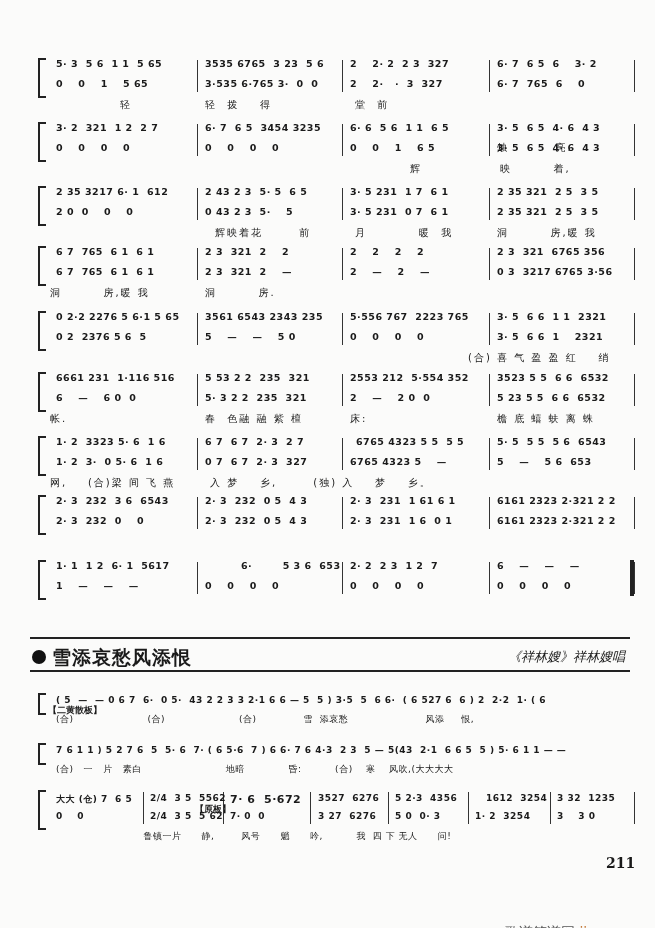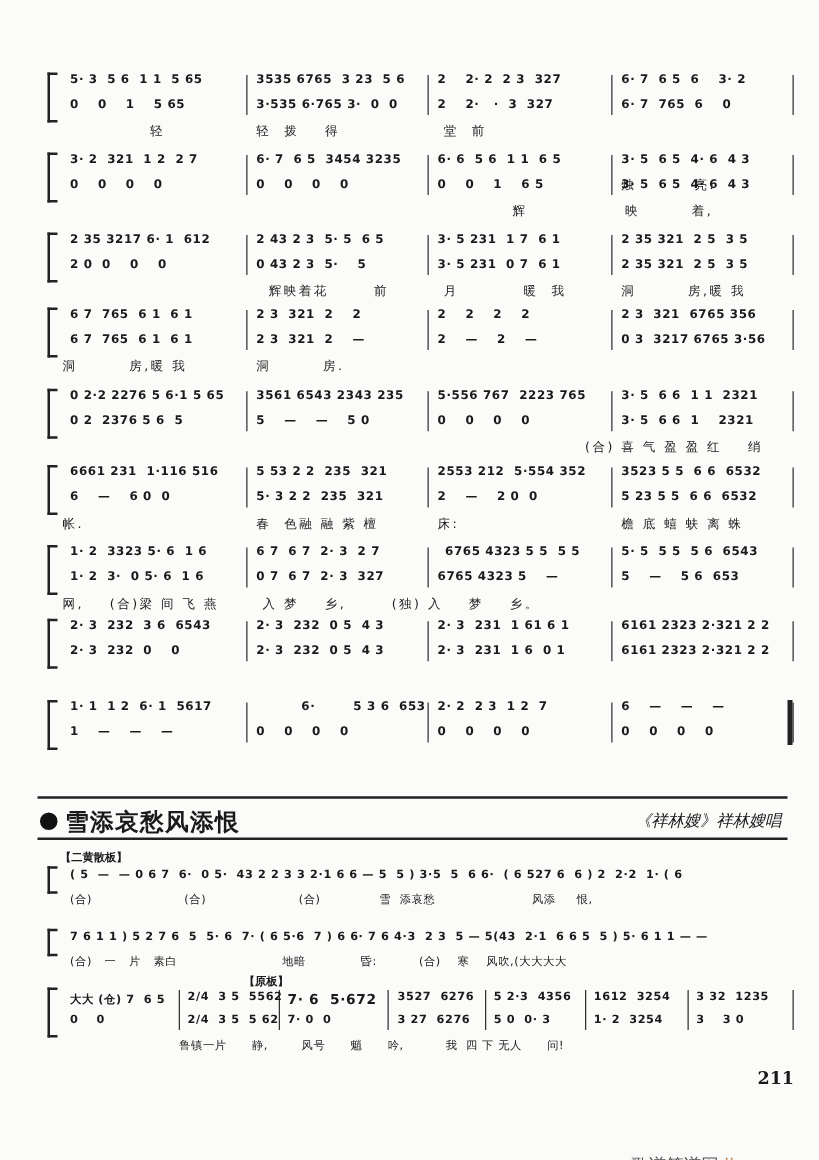--- a/index.html
+++ b/index.html
@@ -8,21 +8,21 @@
   .brace{position:absolute;left:38px;width:6px;border:2px solid #222;border-right:none;}
   .bar{position:absolute;width:1px;background:#333;}
   .endbar{position:absolute;width:4px;background:#222;}
   .line{position:absolute;font-size:9.5px;font-weight:bold;white-space:pre;letter-spacing:0.5px;}
   .m{position:absolute;white-space:pre;}
   .lyr{position:absolute;font-size:10px;white-space:pre;letter-spacing:2px;}
   .hr{position:absolute;left:30px;width:600px;height:2px;background:#222;}
   .title{position:absolute;left:52px;top:645px;font-size:19px;font-weight:bold;font-family:"DejaVu Serif",serif;letter-spacing:1px;}
   .dot{position:absolute;left:32px;top:650px;width:14px;height:14px;border-radius:50%;background:#111;}
   .subtitle{position:absolute;right:30px;top:648px;font-size:13px;font-family:"DejaVu Serif",serif;font-style:italic;}
-  .tempo{position:absolute;font-size:9px;font-weight:bold;}
+  .tempo{position:absolute;font-size:9px;font-weight:bold;margin-top:24px;}
   .pagenum{position:absolute;left:606px;top:855px;font-size:14px;font-weight:bold;font-family:"DejaVu Serif",serif;}
   .wm{position:absolute;left:505px;top:924px;font-size:14px;color:#555;}
   .wm span.latin{color:#c47a3a;}
 </style>
 </head>
 <body>
 
 <div id="top-score">
     <div class="sys" style="top: 58px;">
       <div class="brace" style="top: 0px; height: 36px;"></div>
@@ -205,21 +205,21 @@
     <div class="bar" style="left: 310px; top: 792px; height: 32px;"></div>
     <div class="bar" style="left: 388px; top: 792px; height: 32px;"></div>
     <div class="bar" style="left: 468px; top: 792px; height: 32px;"></div>
     <div class="bar" style="left: 550px; top: 792px; height: 32px;"></div>
     <div class="bar" style="left: 634px; top: 792px; height: 32px;"></div>
     <div class="line m" style="left: 56px; top: 793px; font-size: 9px;">大大 (仓) 7  6 5</div>
     <div class="line m" style="left: 150px; top: 793px; font-size: 9px;">2/4  3 5  5562</div>
     <div class="line m" style="left: 230px; top: 793px; font-size: 11px;">7· 6  5·672</div>
     <div class="line m" style="left: 318px; top: 793px; font-size: 9px;">3527  6276</div>
     <div class="line m" style="left: 395px; top: 793px; font-size: 9px;">5 2·3  4356</div>
-    <div class="line m" style="left: 475px; top: 793px; font-size: 9px; text-align: center;">1612  3254</div>
+    <div class="line m" style="left: 486px; top: 793px; font-size: 9px; text-align: center;">1612  3254</div>
     <div class="line m" style="left: 557px; top: 793px; font-size: 9px;">3 32  1235</div>
     <div class="line m" style="left: 56px; top: 811px; font-size: 9px;">0    0</div>
     <div class="line m" style="left: 150px; top: 811px; font-size: 9px;">2/4  3 5  5 62</div>
     <div class="line m" style="left: 230px; top: 811px; font-size: 9px;">7· 0  0</div>
     <div class="line m" style="left: 318px; top: 811px; font-size: 9px;">3 27  6276</div>
     <div class="line m" style="left: 395px; top: 811px; font-size: 9px;">5 0  0· 3</div>
     <div class="line m" style="left: 475px; top: 811px; font-size: 9px;">1· 2  3254</div>
     <div class="line m" style="left: 557px; top: 811px; font-size: 9px;">3    3 0</div>
   </div>
 <div class="lyr" style="left:56px;top:830px;font-size:9px;letter-spacing:0.5px;">                          鲁镇一片      静,        风号      魈      吟,          我  四 下 无人      问!</div>

